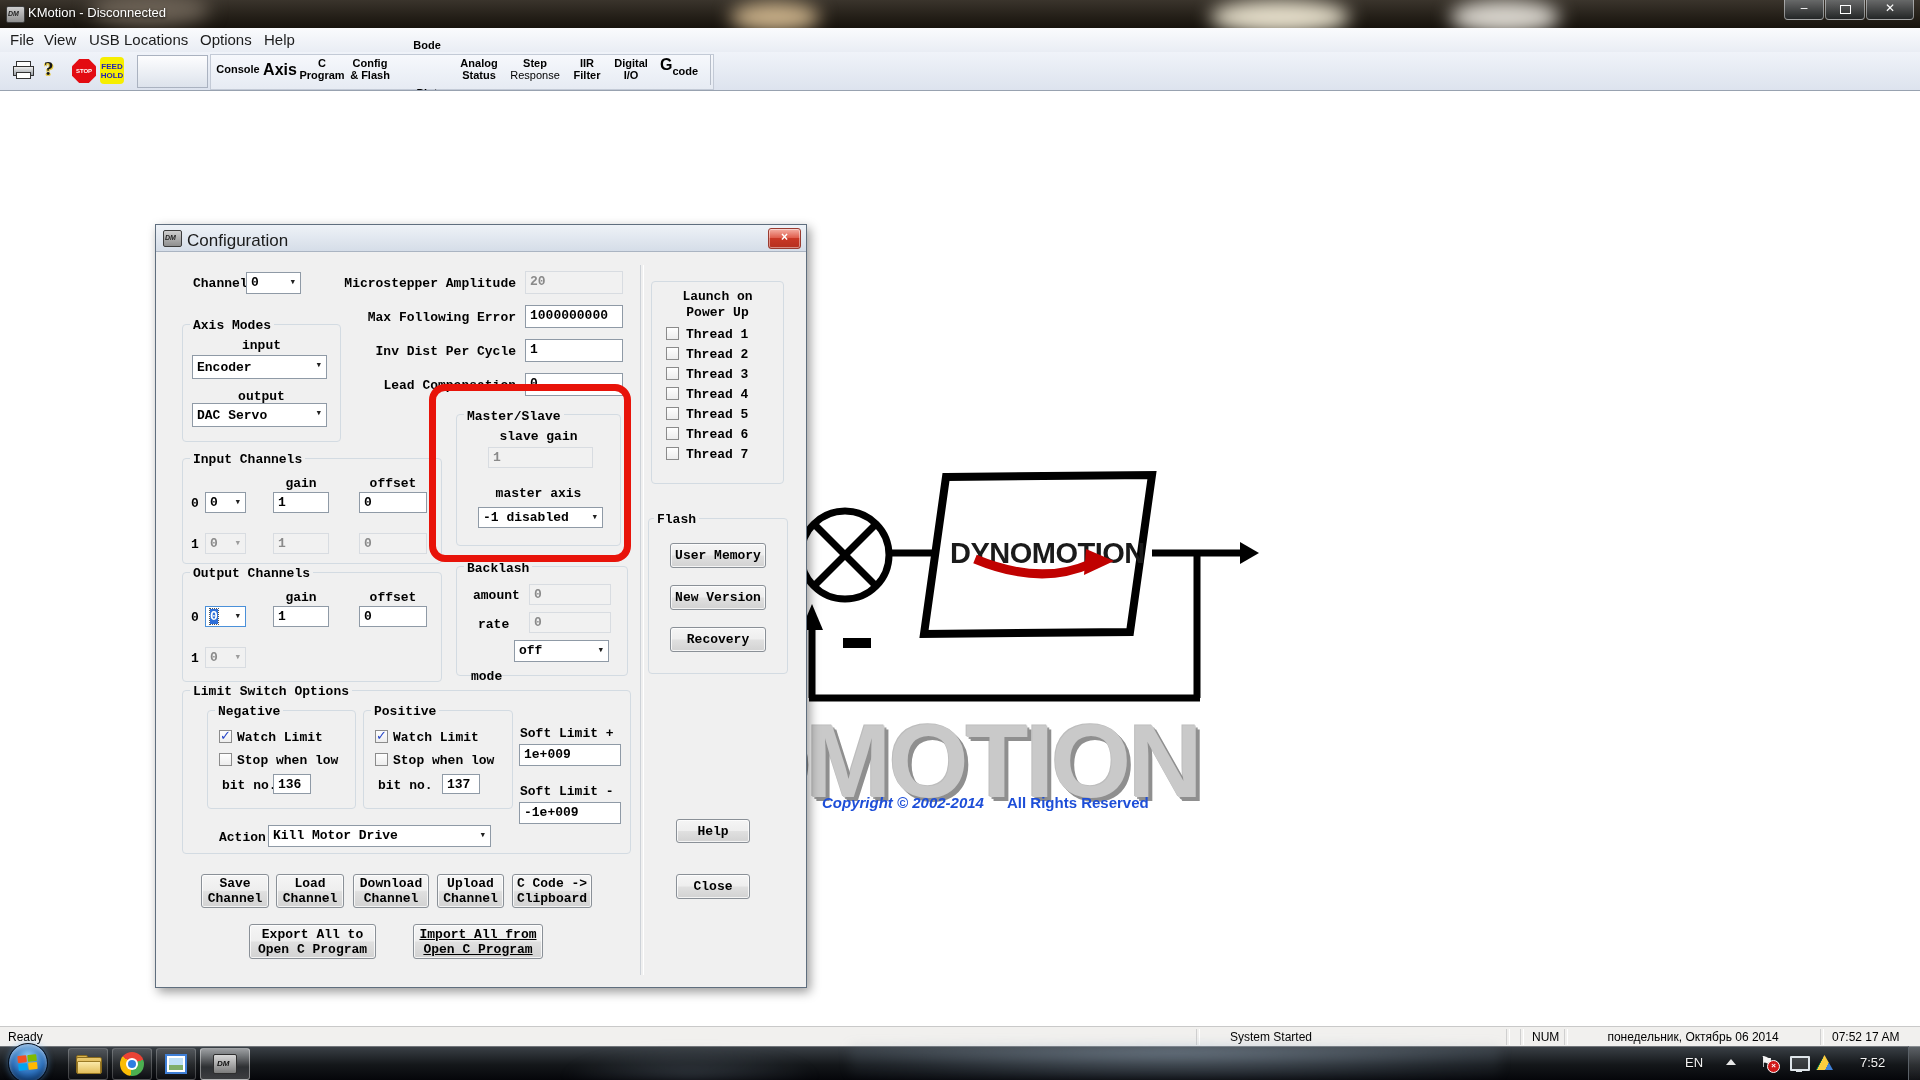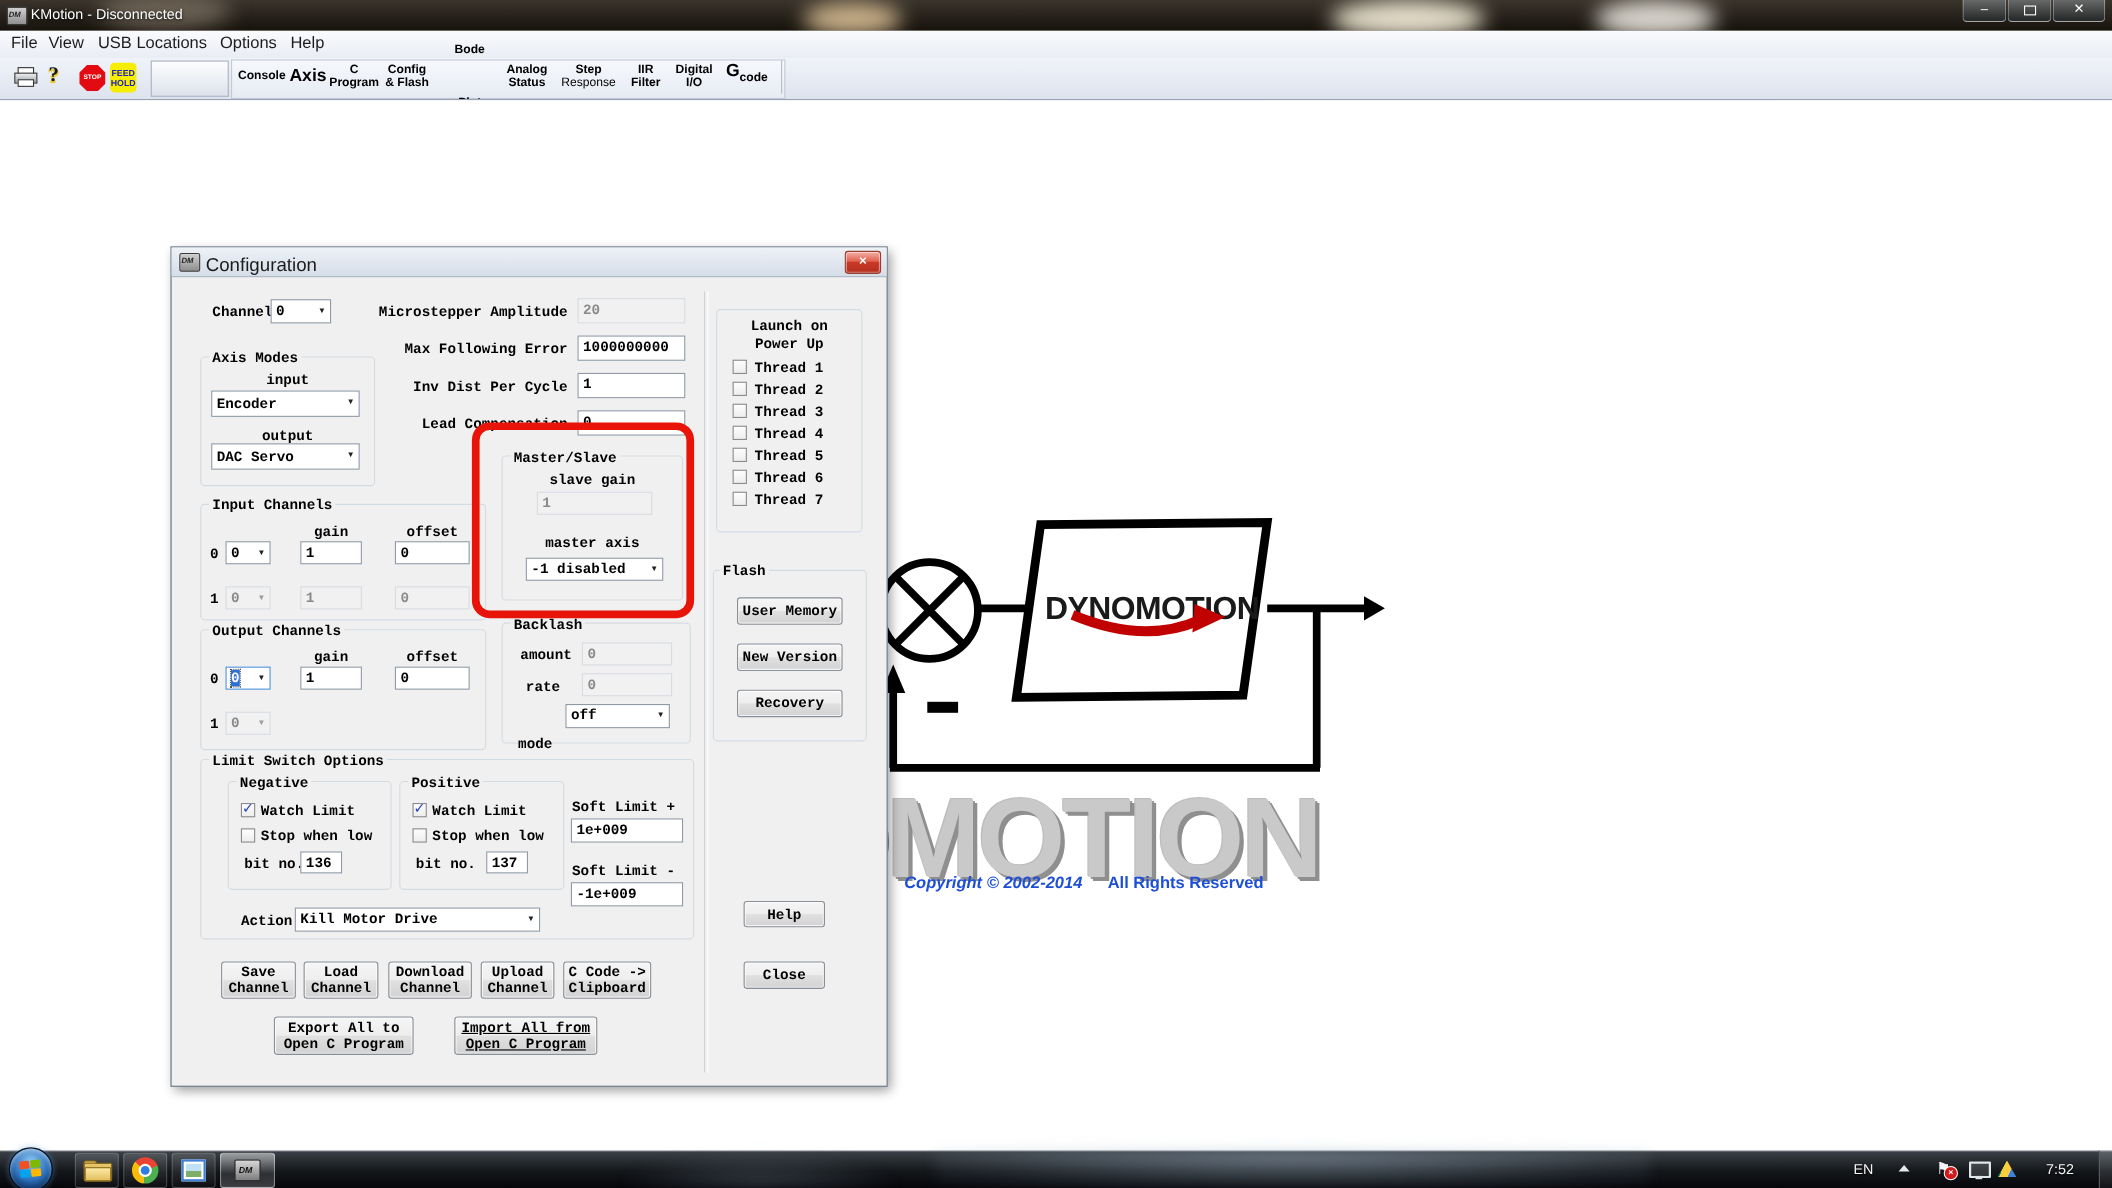--- a/index.html
+++ b/index.html
@@ -424,20 +424,32 @@
       </div>
 
     <div class="dbtn" style="left:520px;top:594px;width:74px;height:24px;">
       <span>Help</span>
       </div>
     <div class="dbtn" style="left:520px;top:649px;width:74px;height:25px;">
       <span>Close</span>
       </div>
   </div>
 
+  <div class="statusbar">
+    <span class="sb-txt" style="left:8px;">Ready</span>
+    <div class="sb-sep" style="left:1196px;"></div>
+    <span class="sb-txt" style="left:1230px;">System Started</span>
+    <div class="sb-sep" style="left:1506px;"></div>
+    <div class="sb-sep" style="left:1520px;"></div>
+    <span class="sb-txt" style="left:1532px;">NUM</span>
+    <div class="sb-sep" style="left:1564px;"></div>
+    <span class="sb-txt" style="left:1568px;width:250px;text-align:center;">понедельник, Октябрь 06 2014</span>
+    <div class="sb-sep" style="left:1820px;"></div>
+    <span class="sb-txt" style="left:1832px;">07:52 17 AM</span>
+  </div>
 
   <div class="taskbar">
     <div class="cloud" style="left:850px;width:650px;background:radial-gradient(ellipse at 50% 0,rgba(165,185,205,.55),rgba(120,140,160,.15) 70%,transparent);"></div>
     <div class="cloud" style="left:560px;width:260px;background:radial-gradient(ellipse at 50% 100%,rgba(120,135,150,.35),transparent 70%);"></div>
     <div class="orb">
       <div class="flag">
         <span class="pane" style="left:0;top:0;background:#f25022;"></span>
         <span class="pane" style="left:10px;top:0;background:#7fba00;"></span>
         <span class="pane" style="left:0;top:8px;background:#00a4ef;"></span>
         <span class="pane" style="left:10px;top:8px;background:#ffb900;"></span>

